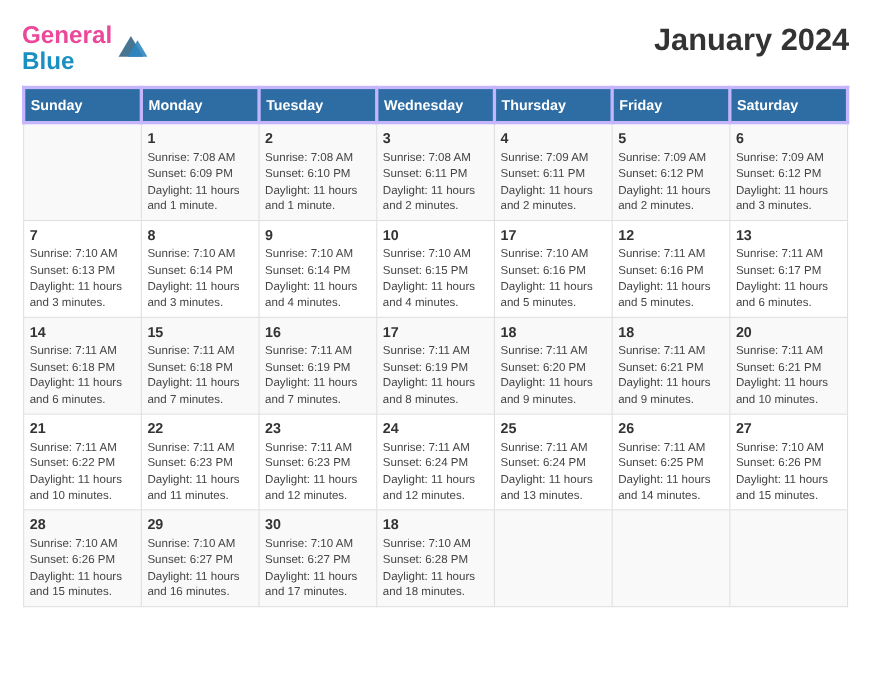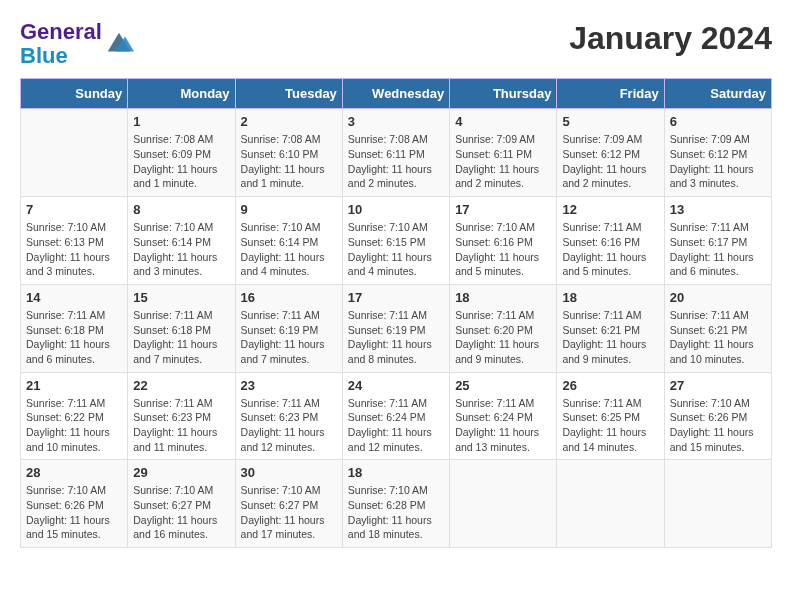--- a/index.html
+++ b/index.html
@@ -20,55 +20,55 @@
       display: flex;
       align-items: center;
     }
     .logo-text {
       font-size: 22px;
       font-weight: bold;
       color: #333;
       line-height: 1.1;
     }
     .logo-text span {
-      color: #4c1d95;
+      color: #ec4899;
     }
     .logo-icon {
       width: 30px;
       height: 30px;
       margin-left: 2px;
     }
     .title-section {
       text-align: right;
     }
     .month-title {
-      font-size: 32px;
+      font-size: 28px;
       font-weight: bold;
       color: #333;
       margin-left: 20px;
     }
     .location-title {
       font-size: 16px;
       color: #555;
     }
     table {
       width: 100%;
       border-collapse: collapse;
       font-size: 11px;
     }
     thead tr {
       background-color: #2e6da4;
       color: white;
     }
     thead th {
       padding: 7px 5px;
-      text-align: right;
+      text-align: left;
       font-size: 13px;
       font-weight: 600;
-      border: 1px solid #c4b5fd;
+      border: 3px solid #c4b5fd;
     }
     tbody tr {
       border-bottom: 1px solid #ddd;
     }
     tbody td {
       padding: 5px 5px;
       vertical-align: top;
       border: 1px solid #e0e0e0;
       min-height: 70px;
       width: calc(100% / 7);

